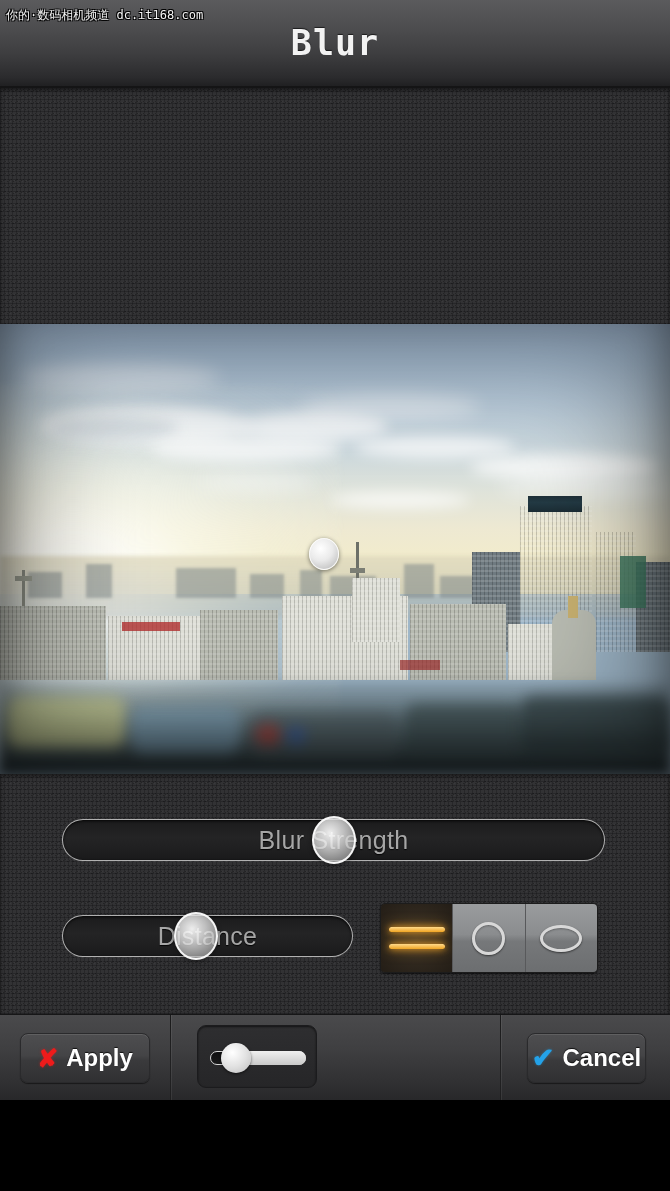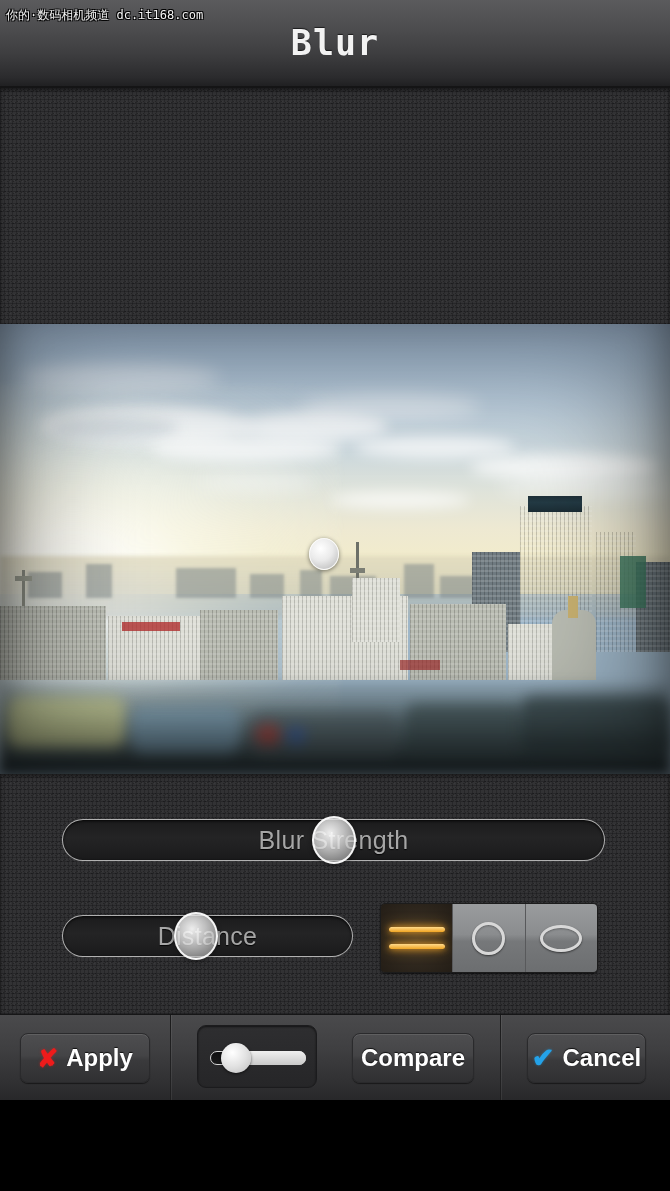--- a/index.html
+++ b/index.html
@@ -402,23 +402,20 @@
 
   <div id="bottombar">
     <div class="vsep" style="left:170px;"></div>
     <div class="vsep" style="left:500px;"></div>
 
     <div class="btn" id="cancel-btn">
       <span class="glyph-x">✘</span>
       <span>Apply</span>
     </div>
 
-    <div class="btn" id="compare-btn">
-      <span>Compare</span>
-    </div>
 
     <div class="btn" id="apply-btn">
       <span class="glyph-check">✔</span>
       <span>Cancel</span>
     </div>
   </div>
 
   <div id="mini-slider">
     <div id="mini-track"></div>
     <div id="mini-fill"></div>

